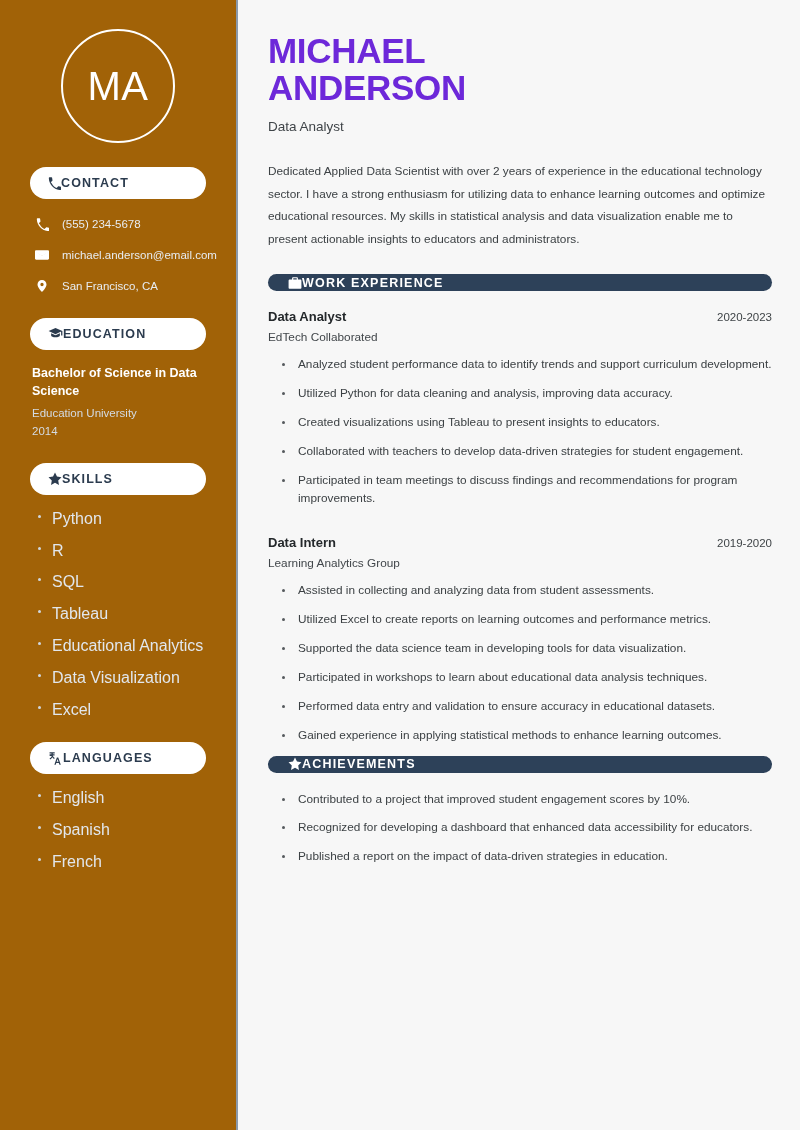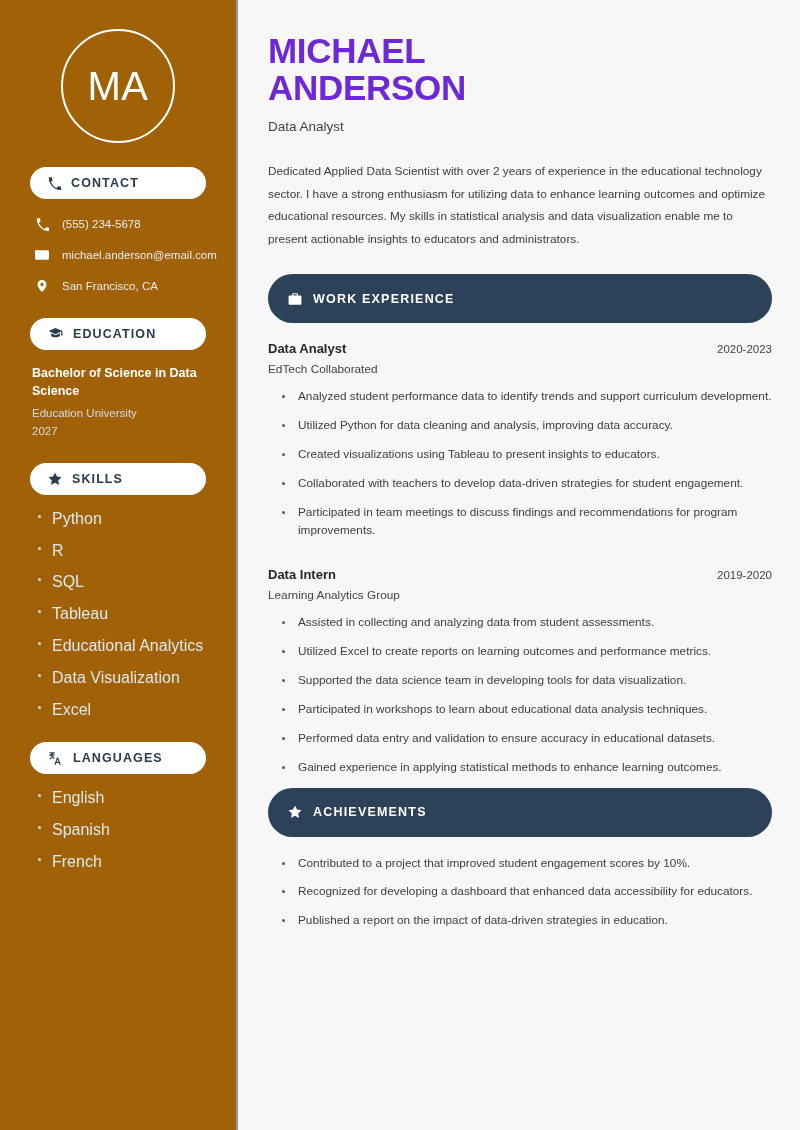--- a/index.html
+++ b/index.html
@@ -56,21 +56,20 @@
 
   
   .pill {
     background: #ffffff;
     color: #2b3b4e;
     border-radius: 999px;
     height: 32px;
     display: flex;
     align-items: center;
     padding: 0 18px;
-    gap: 10px;
     margin-bottom: 14px;
   }
   .pill-label {
     font-size: 12.5px;
     font-weight: 700;
     letter-spacing: 1.1px;
     text-transform: uppercase;
     color: #2b3b4e;
     white-space: nowrap;
   }
@@ -166,24 +165,24 @@
     color: #3c4144;
     line-height: 1.92;
     margin-bottom: 24px;
     max-width: 500px;
   }
 
   
   .bar {
     background: #2d4159;
     border-radius: 999px;
-    height: 49px;
+    height: 17px;
     display: flex;
     align-items: center;
-    gap: 11px;
+    gap: 0;
     padding: 0 20px;
     margin-bottom: 18px;
   }
   .bar .ico { display: flex; align-items: center; color: #ffffff; }
   .bar-label {
     font-size: 12.5px;
     font-weight: 700;
     letter-spacing: 1.2px;
     color: #ffffff;
     text-transform: uppercase;
@@ -290,21 +289,21 @@
         <span class="ico">
           <svg width="15" height="15" viewBox="0 0 24 24" fill="currentColor">
               <path d="M12 3 1 8l11 5 9-4.1V15h2V8L12 3z"></path>
               <path d="M5 11.6V15c0 1.7 3.1 3 7 3s7-1.3 7-3v-3.4l-7 3.2-7-3.2z"></path>
             </svg>
         </span>
         <span class="pill-label">EDUCATION</span>
       </div>
       <div class="edu-degree">Bachelor of Science in Data Science</div>
       <div class="edu-school">Education University</div>
-      <div class="edu-year">2027</div>
+      <div class="edu-year">2014</div>
     </div>
 
     <div class="sb-block">
       <div class="pill">
         <span class="ico">
           <svg width="14" height="14" viewBox="0 0 24 24" fill="currentColor">
               <path d="M12 .9l3.4 7 7.7 1.1-5.6 5.4 1.3 7.7L12 18.5l-6.8 3.6 1.3-7.7L.9 9l7.7-1.1z"></path>
             </svg>
         </span>
         <span class="pill-label">SKILLS</span>

